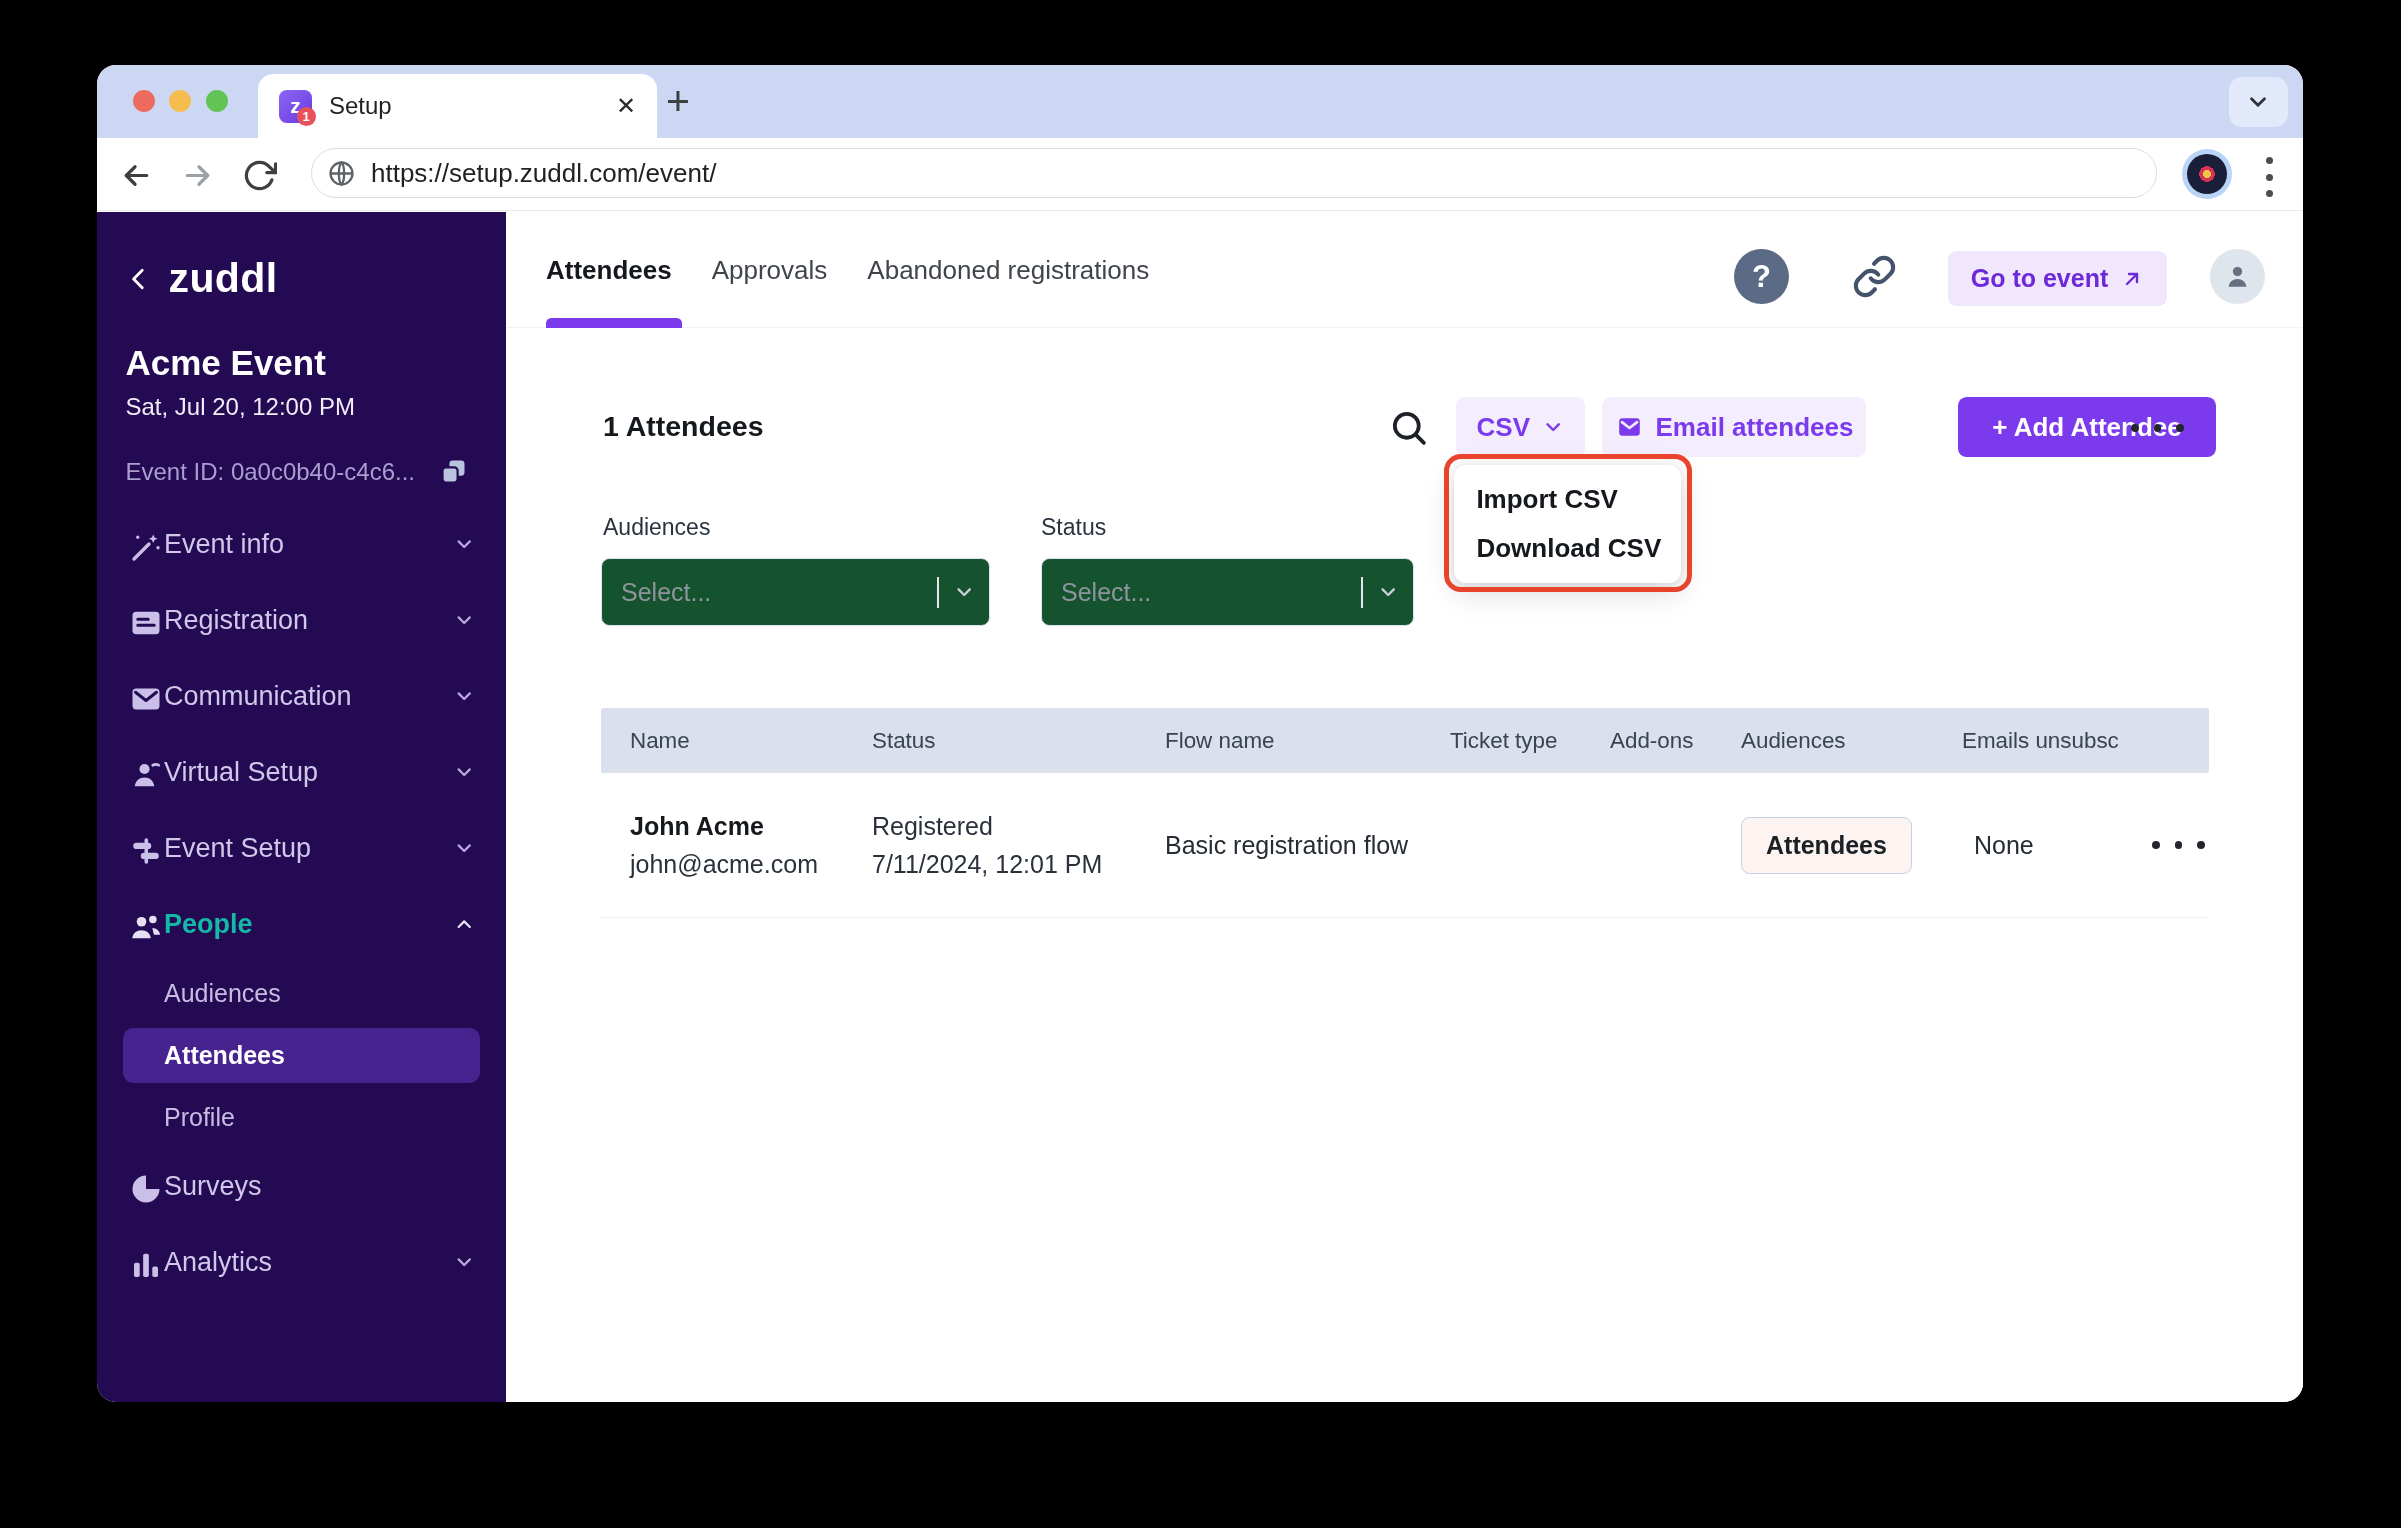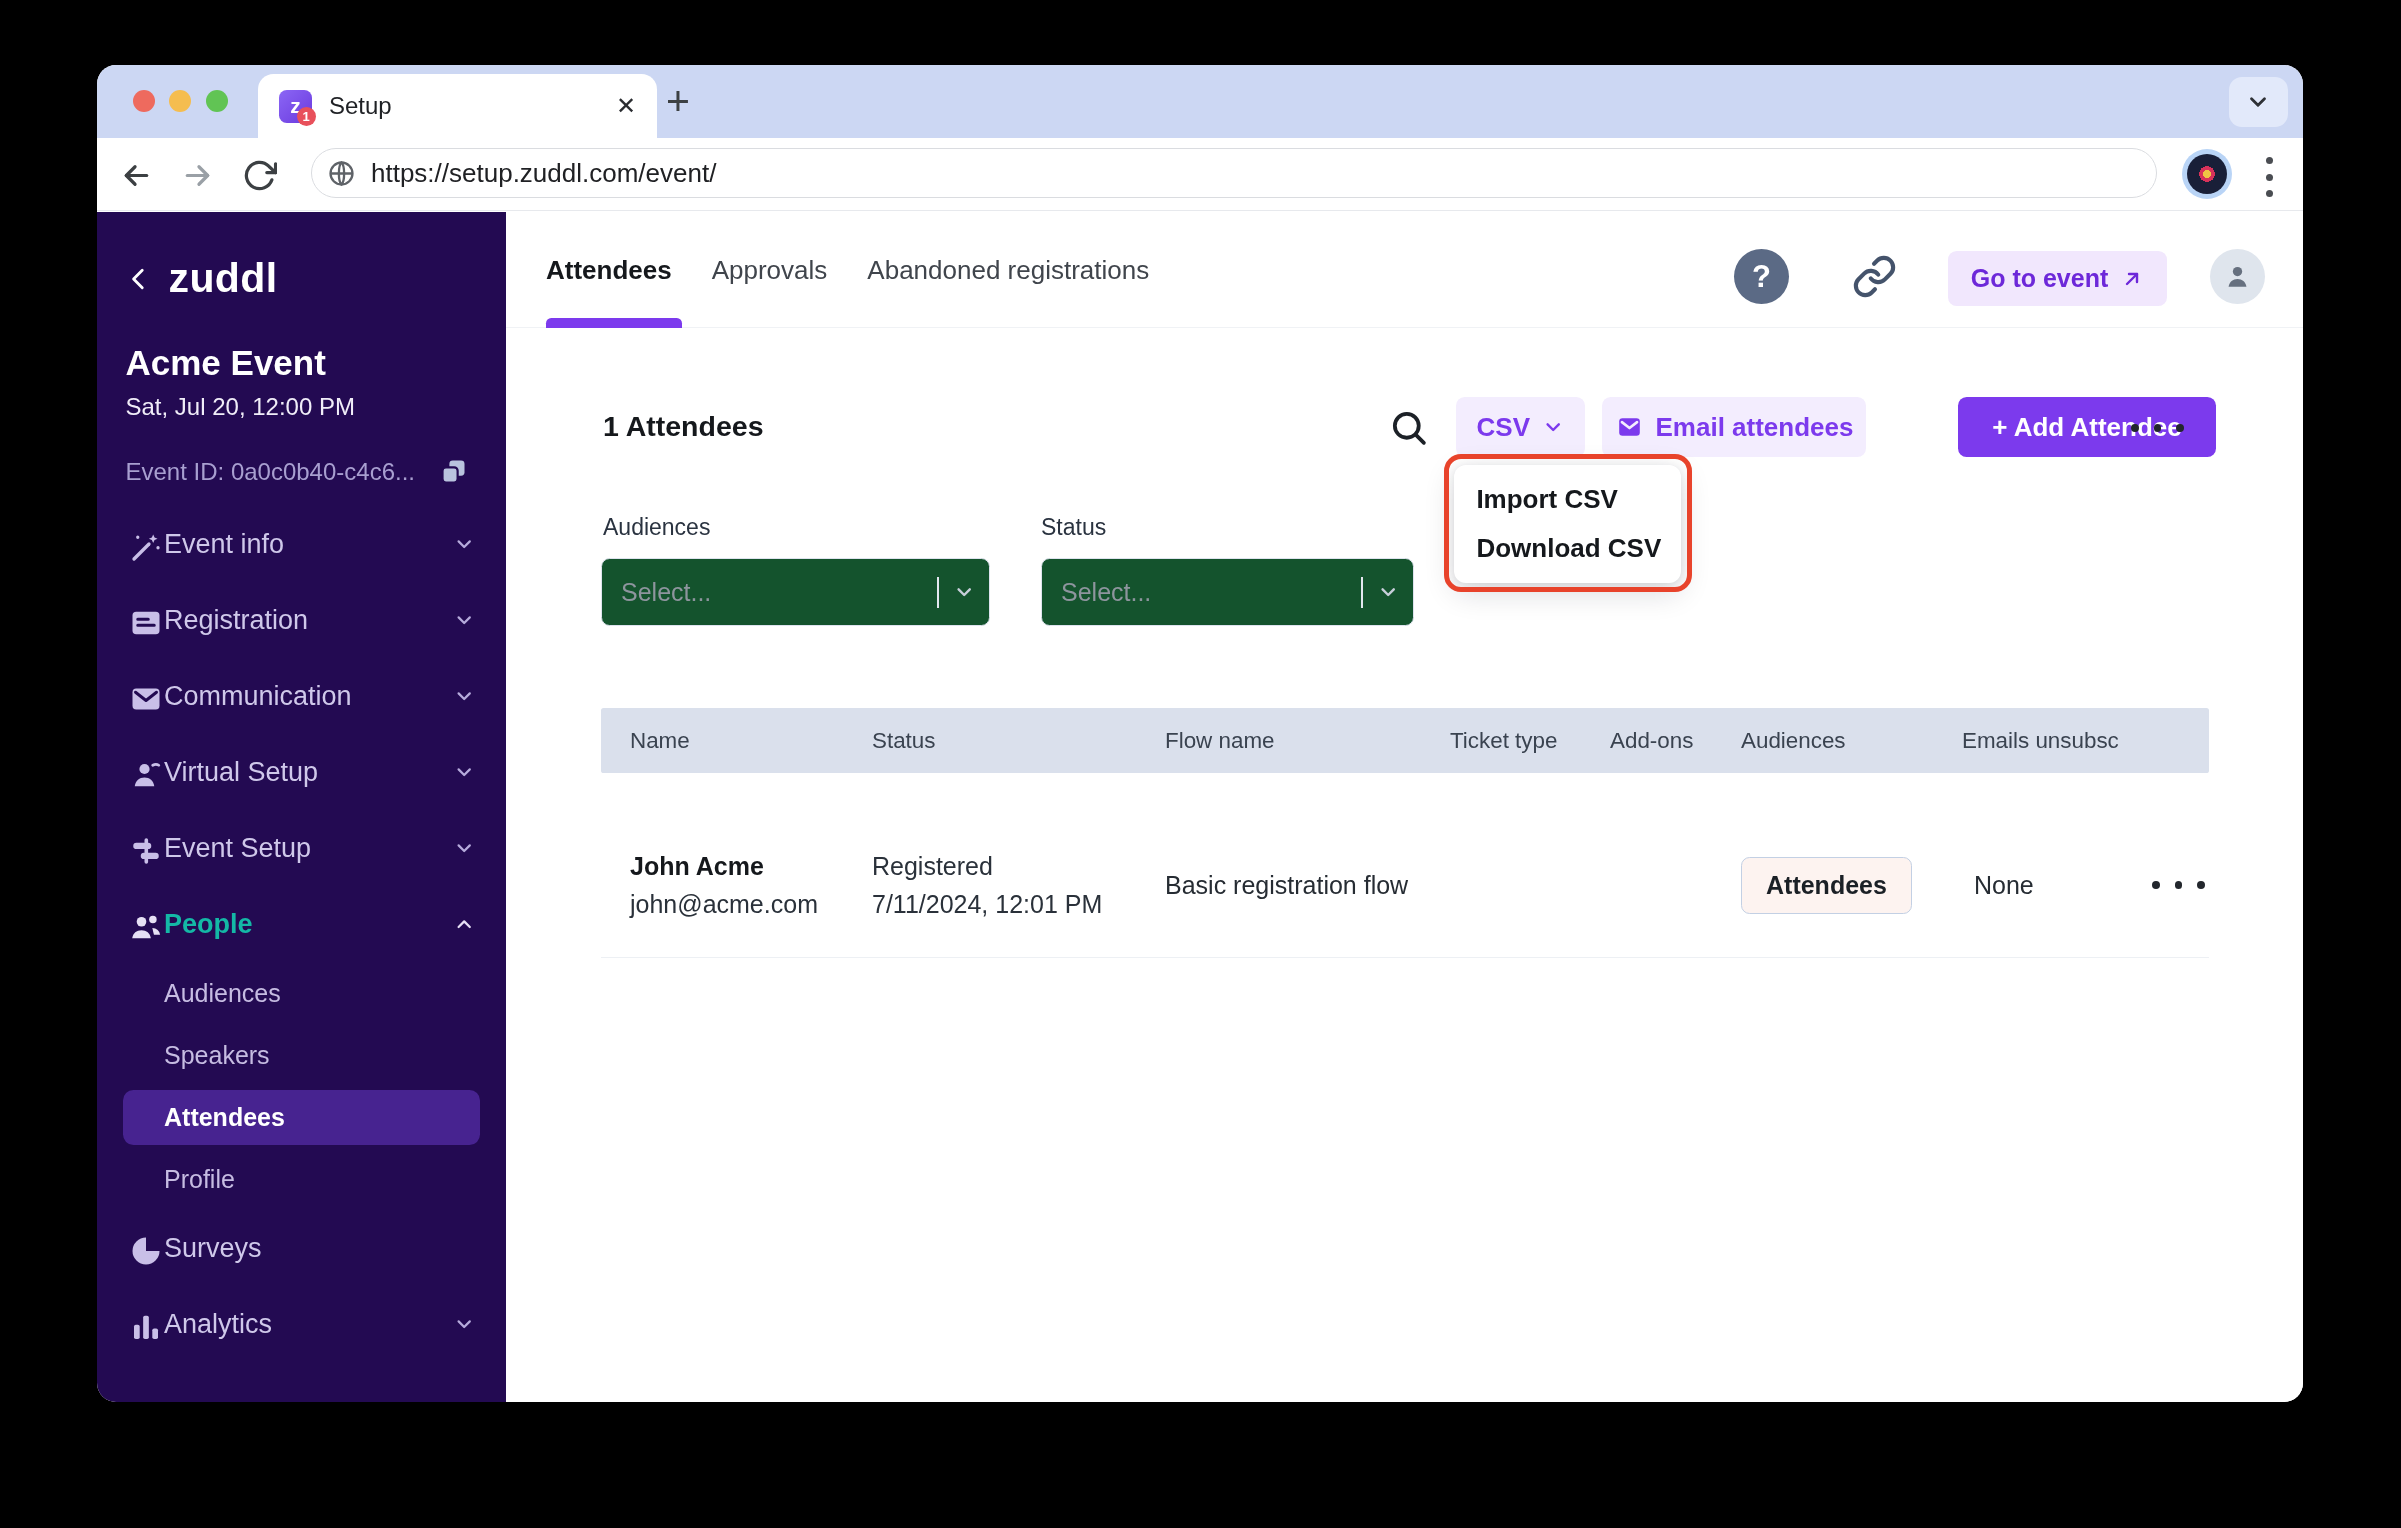--- a/index.html
+++ b/index.html
@@ -82,21 +82,21 @@
   .select { position:absolute; top:346px; height:68px; background:#14532d; border:1.7px solid #dee3ee; border-radius:8.6px; display:flex; align-items:center; }
   .sel-aud { left:95px; width:389px; } .sel-status { left:535px; width:373px; }
   .select .ph { flex:1; padding-left:19px; font-size:25px; color:#8e959e; }
   .select .divider { width:1.7px; height:31px; background:#e3e7ef; }
   .select .chev { width:22.4px; height:22.4px; color:#c7ced9; margin:0 14px; }
 
   .table { position:absolute; left:95px; top:496px; width:1608px; }
   .thead, .trow { display:grid; grid-template-columns:242px 293px 285px 160px 131px 221px 190px auto; align-items:center; padding:0 29px; }
   .thead { height:65px; background:#dae0ec; font-size:22.4px; color:#3a4350; border-radius:2.6px; overflow:hidden; }
   .thead .th { white-space:nowrap; overflow:hidden; }
-  .trow { height:145px; background:#fff; border-bottom:0.9px solid #edf0f4;margin-top:40px; }
+  .trow { height:145px; background:#fff; border-bottom:0.9px solid #edf0f4; }
   .cell-2line div { font-size:25px; color:#2a313a; line-height:38px; white-space:nowrap; }
   .cell-2line .strong { font-weight:700; color:#15181c; }
   .cell { font-size:25px; color:#262c33; white-space:nowrap; }
   .badge { display:inline-flex; align-items:center; justify-content:center; height:57px; padding:0 24px; background:#fdf3f0; border:1.7px solid #c3d0e4; border-radius:8.6px; font-size:25px; font-weight:600; color:#1b2026; }
   .row-more { width:53px; height:10.4px; display:flex; justify-content:space-between; align-items:center; margin-left:auto; }
   svg { display:block; }
 </style>
 </head>
 <body>
 
@@ -267,23 +267,20 @@
           <span>People</span>
           <span class="chev" style="color:#e6e0f5">
               <svg viewBox="0 0 24 24" fill="none" stroke="currentColor" stroke-width="2.4" stroke-linecap="round" stroke-linejoin="round">
                 <path d="M6 15l6-6 6 6"></path>
               </svg>
             </span>
         </div>
         <div class="sub-item">
             <span>Audiences</span>
           </div>
-        <div class="sub-item">
-            <span>Speakers</span>
-          </div>
         <div class="sub-item active">
             <span>Attendees</span>
           </div>
         <div class="sub-item">
             <span>Profile</span>
           </div>
         <div class="nav-item">
           <span class="nicon">
             <svg viewBox="0 0 24 24" fill="currentColor">
                 <path d="M12 12V3a9 9 0 1 0 9 9z"></path>

